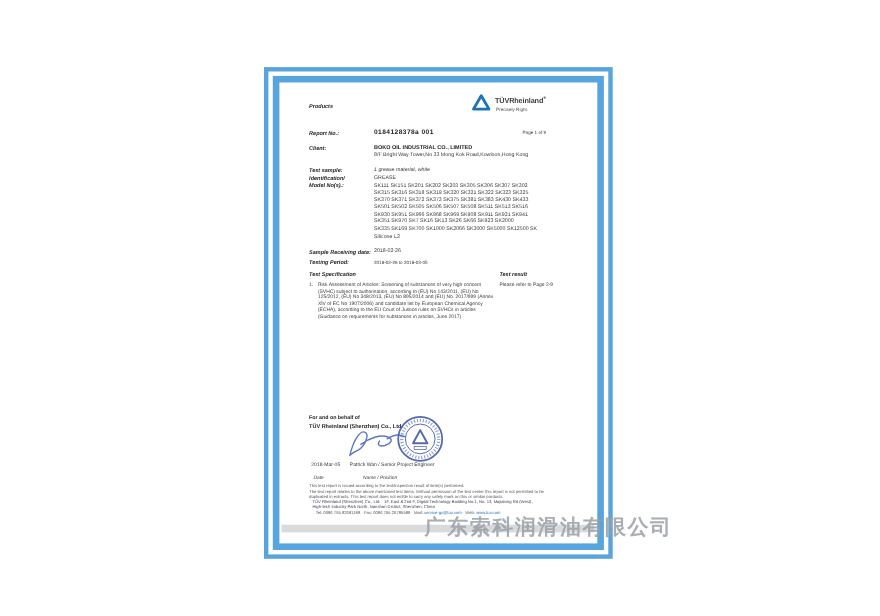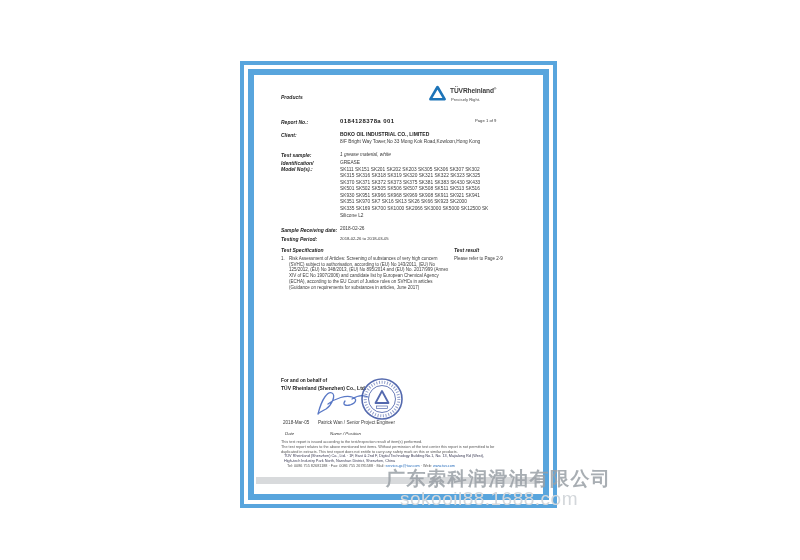--- a/index.html
+++ b/index.html
@@ -123,14 +123,13 @@
         <div class="tiny" style="left:33px;top:389px;width:255px;">
           <span>Tel: 0086 755 82681188 · Fax: 0086 755 26785588 · Mail: </span><span class="link">service-gc@tuv.com</span><span> · Web: </span><span class="link">www.tuv.com</span>
         </div>
 
         <div class="scan-shadow"></div>
       </div>
     </div>
   </div>
 
   <div class="wm-cn">广东索科润滑油有限公司</div>
-  <div class="wm-url">sokooil88.1688.com</div>
 </div>
 
 </body></html>

